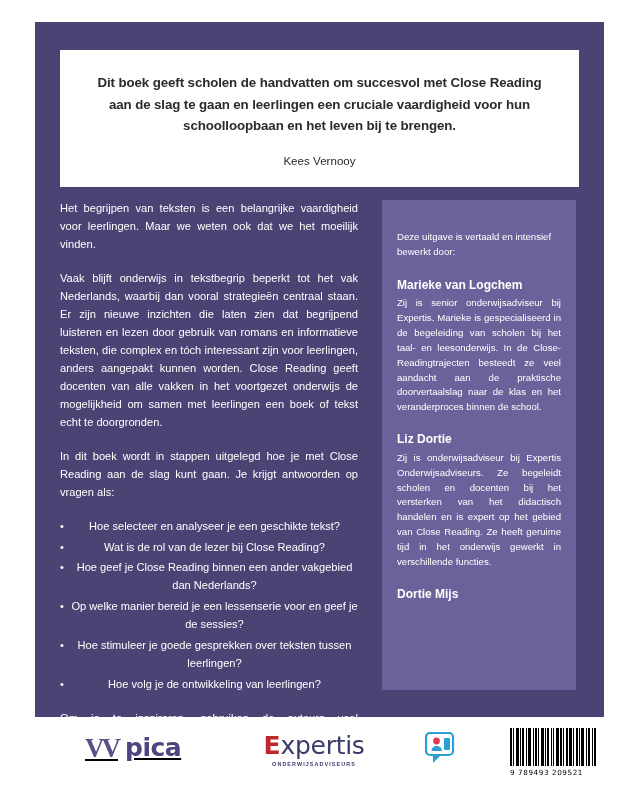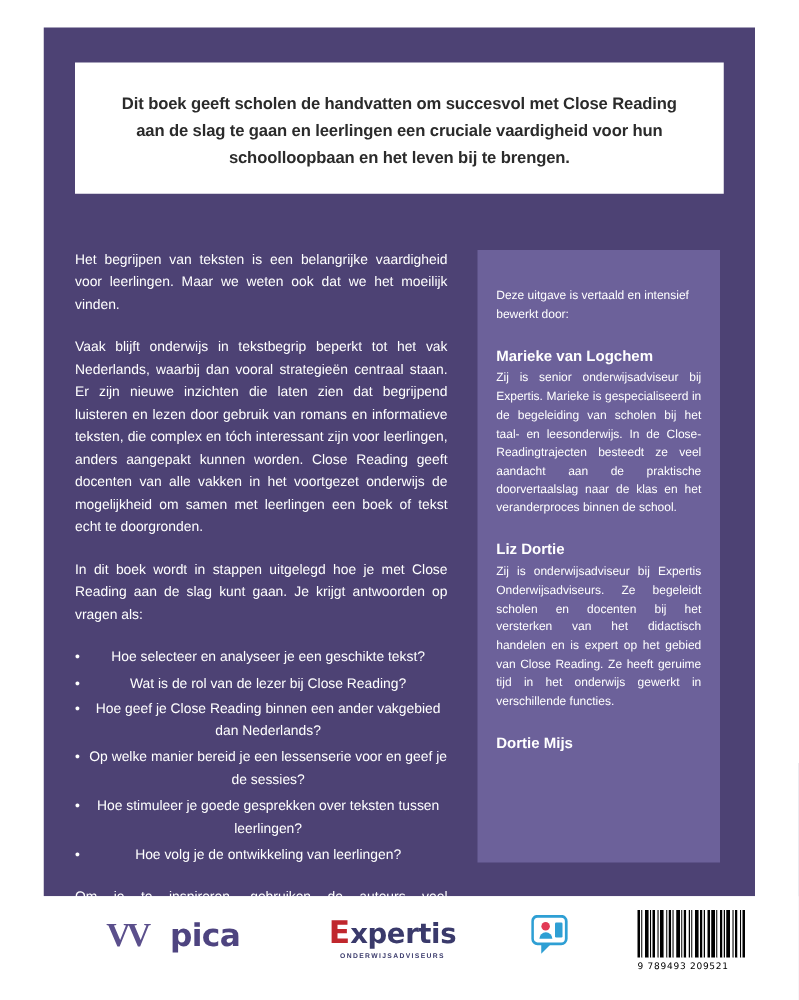--- a/index.html
+++ b/index.html
@@ -125,22 +125,23 @@
     height: 83px;
     background: #ffffff;
   }
 
   
   .logo-pica {
     position: absolute;
     left: 85px;
     top: 735px;
     display: flex;
-    align-items: center;
-    gap: 18px;
+    align-items: flex-start;
+    gap: 7px;
+    text-decoration: underline;
   }
   .pica-mark {
     font-family: "Liberation Serif", serif;
     font-size: 27px;
     color: #5b4f8c;
     line-height: 1;
     font-weight: bold;
     letter-spacing: -3px;
   }
   .pica-word {
@@ -168,22 +169,22 @@
   }
   .exp-e {
     font-family: "DejaVu Sans", sans-serif;
     font-size: 25px;
     font-weight: bold;
     color: #c0272d;
     line-height: 1;
   }
   .exp-rest {
     font-family: "DejaVu Sans", sans-serif;
-    font-size: 22px;
-    font-weight: bold;
+    font-size: 25px;
+    font-weight: normal;
     color: #3a3a6b;
     line-height: 1;
     letter-spacing: -0.3px;
   }
   .exp-sub {
     margin-top: 3px;
     font-size: 5.4px;
     letter-spacing: 1.1px;
     color: #3a3a6b;
     font-weight: bold;
@@ -226,20 +227,21 @@
 </style>
 </head>
 <body>
 
 <div class="page">
 
   <div class="purple-panel"></div>
 
   <div class="quote-box">
     <p class="quote-text">Dit boek geeft scholen de handvatten om succesvol met Close Reading aan de slag te gaan en leerlingen een cruciale vaardigheid voor hun schoolloopbaan en het leven bij te brengen.</p>
+    <div class="quote-author">Kees Vernooy</div>
   </div>
 
   <div class="left-col">
     <p>Het begrijpen van teksten is een belangrijke vaardigheid voor leerlingen. Maar we weten ook dat we het moeilijk vinden.</p>
     <p>Vaak blijft onderwijs in tekstbegrip beperkt tot het vak Nederlands, waarbij dan vooral strategieën centraal staan. Er zijn nieuwe inzichten die laten zien dat begrijpend luisteren en lezen door gebruik van romans en informatieve teksten, die complex en tóch interessant zijn voor leerlingen, anders aangepakt kunnen worden. Close Reading geeft docenten van alle vakken in het voortgezet onderwijs de mogelijkheid om samen met leerlingen een boek of tekst echt te doorgronden.</p>
     <p>In dit boek wordt in stappen uitgelegd hoe je met Close Reading aan de slag kunt gaan. Je krijgt antwoorden op vragen als:</p>
     <ul class="bullets">
       <li>Hoe selecteer en analyseer je een geschikte tekst?</li>
       <li>Wat is de rol van de lezer bij Close Reading?</li>
       <li>Hoe geef je Close Reading binnen een ander vakgebied dan Nederlands?</li>

